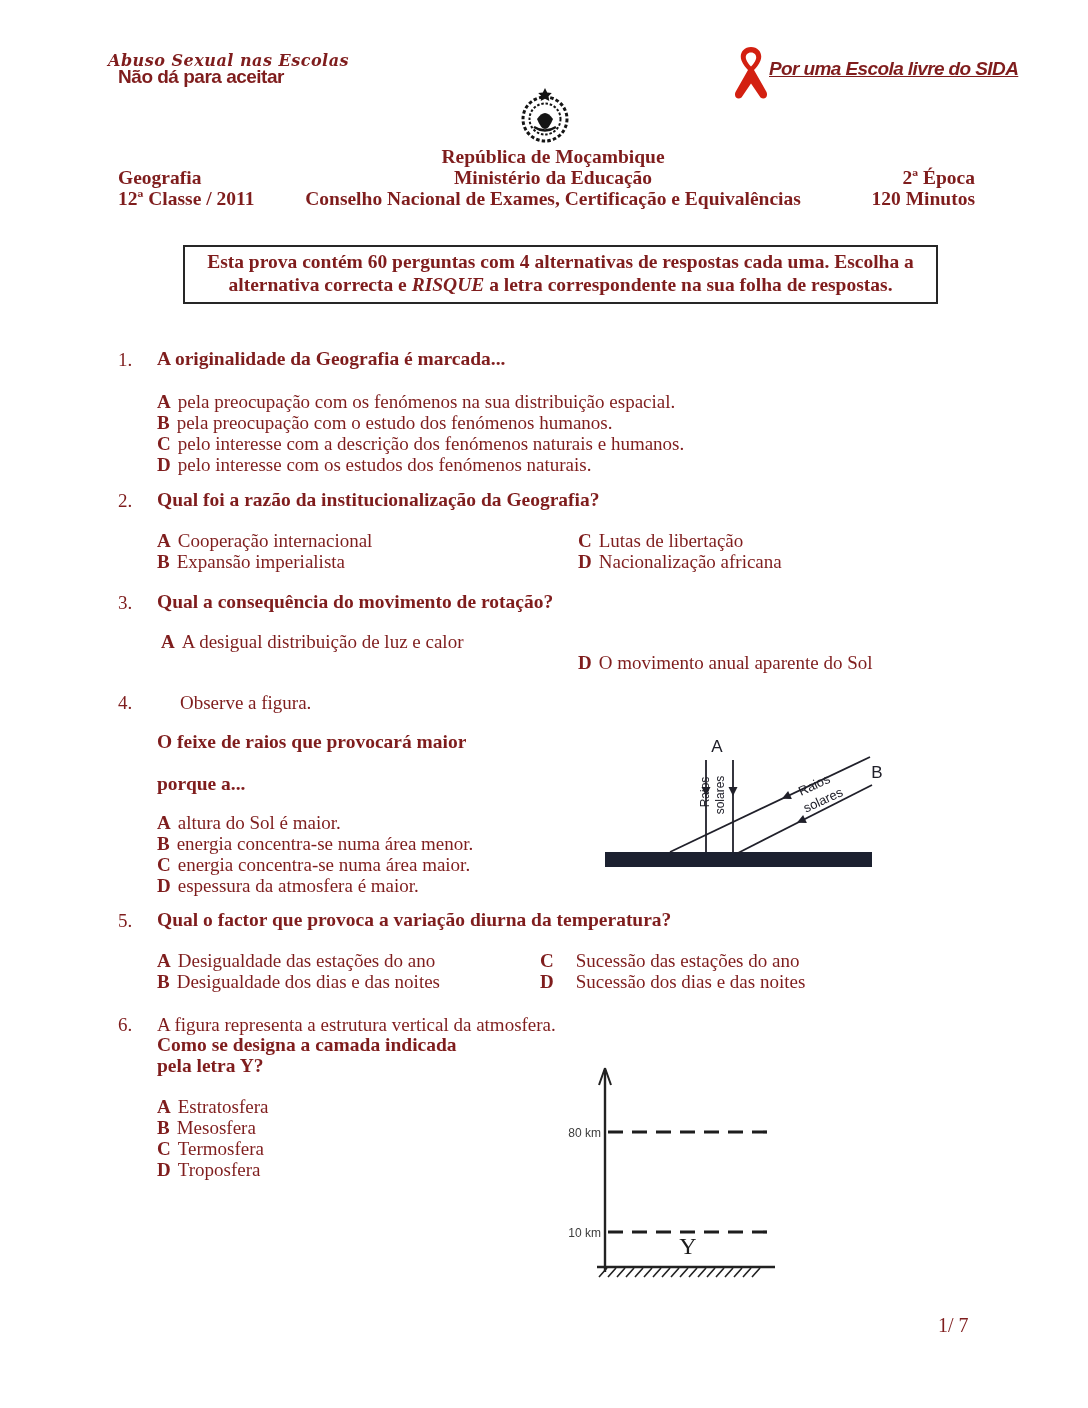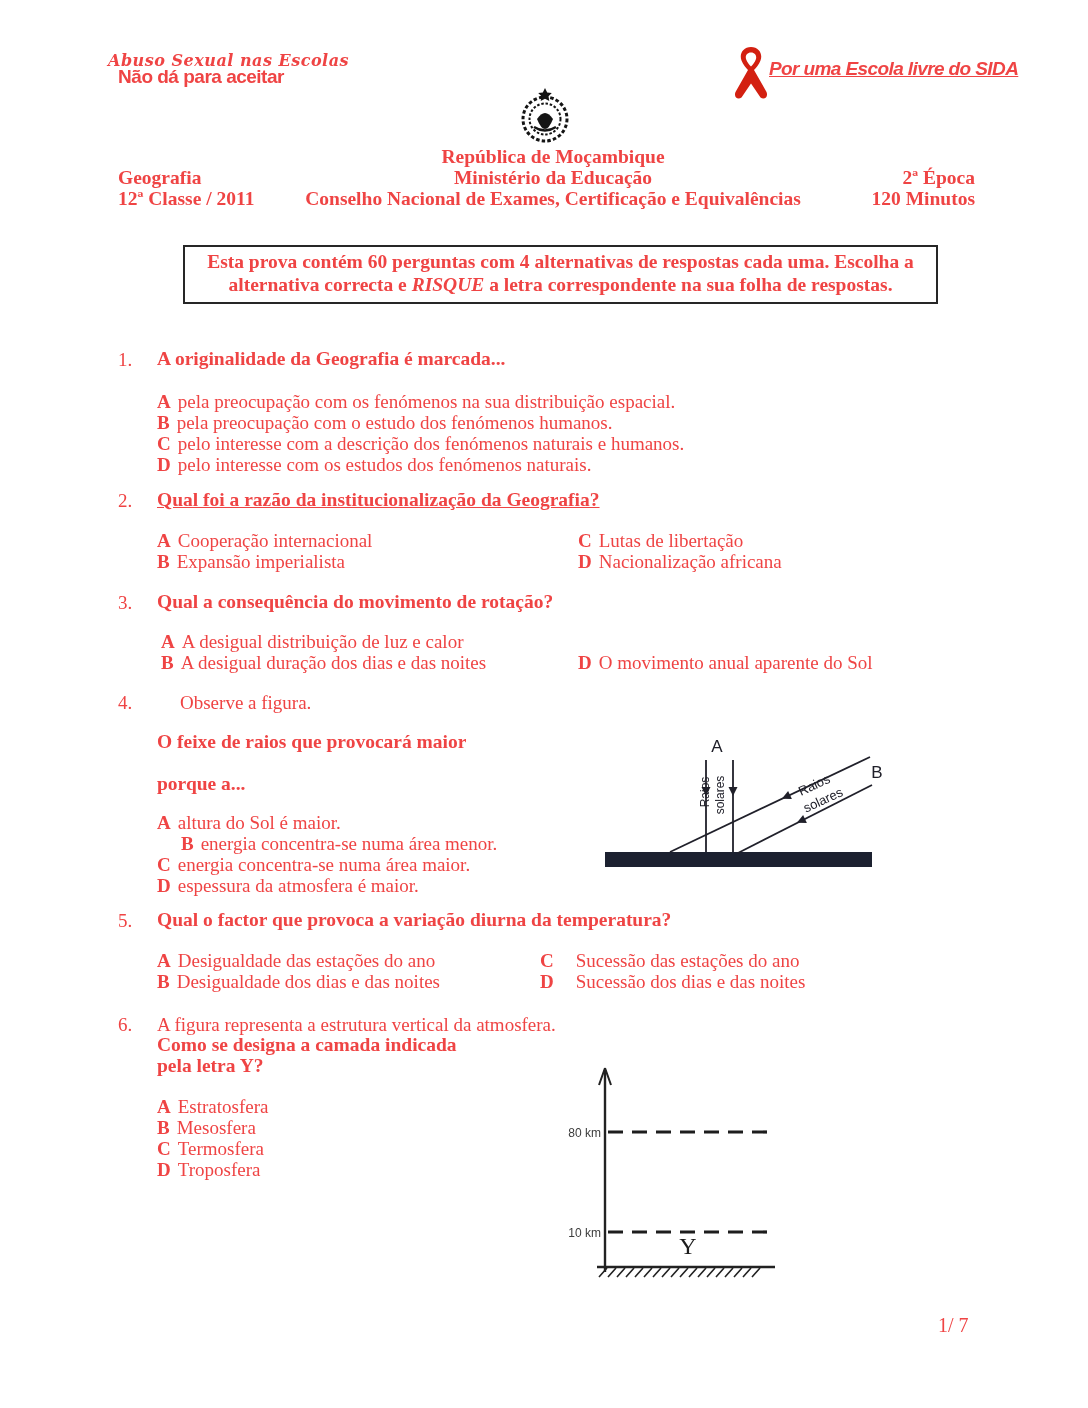--- a/index.html
+++ b/index.html
@@ -1,17 +1,17 @@
 <!DOCTYPE html>
 <html><head>
 <meta charset="utf-8">
 <style>
   html,body{margin:0;padding:0;background:#fff;}
   .page{position:relative;width:1088px;height:1408px;background:#ffffff;
-        font-family:"Liberation Serif","DejaVu Serif",serif;color:#ef4444;overflow:hidden;}
+        font-family:"Liberation Serif","DejaVu Serif",serif;color:#7f1d1d;overflow:hidden;}
   .abs{position:absolute;white-space:nowrap;}
   .script{font-family:"DejaVu Serif",serif;font-style:italic;font-weight:bold;font-size:16px;letter-spacing:.5px;}
   .condensed{font-family:"Liberation Sans","DejaVu Sans",sans-serif;font-weight:bold;font-size:19px;letter-spacing:-.5px;}
   .aids-slogan{font-family:"Liberation Sans","DejaVu Sans",sans-serif;font-weight:bold;font-style:italic;
                font-size:19px;letter-spacing:-.6px;text-decoration:underline;}
   .center-line{left:18px;width:1070px;text-align:center;}
   .right-line{left:795px;width:180px;text-align:right;}
   .hdr{font-weight:bold;font-size:19.5px;}
   .instr-box{left:183px;top:245px;width:725px;border:2px solid #262626;background:#fff;
              padding:3px 13px 6px 13px;text-align:center;font-weight:bold;font-size:19.5px;
@@ -72,54 +72,51 @@
     <span class="letter">B</span><span>pela preocupação com o estudo dos fenómenos humanos.</span>
   </div>
   <div class="abs opt" style="left:157px;top:433px;">
     <span class="letter">C</span><span>pelo interesse com a descrição dos fenómenos naturais e humanos.</span>
   </div>
   <div class="abs opt" style="left:157px;top:454px;">
     <span class="letter">D</span><span>pelo interesse com os estudos dos fenómenos naturais.</span>
   </div>
 
   <div class="abs qnum" style="left:118px;top:490px;">2.</div>
-  <div class="abs qtitle" style="left:157px;top:489px;text-decoration:underline;">Qual foi a razão da institucionalização da Geografia?</div>
+  <div class="abs qtitle" style="left:157px;top:489px;">Qual foi a razão da institucionalização da Geografia?</div>
   <div class="abs opt" style="left:157px;top:530px;">
     <span class="letter">A</span><span>Cooperação internacional</span>
   </div>
   <div class="abs opt" style="left:157px;top:551px;">
     <span class="letter">B</span><span>Expansão imperialista</span>
   </div>
   <div class="abs opt" style="left:578px;top:530px;">
     <span class="letter">C</span><span>Lutas de libertação</span>
   </div>
   <div class="abs opt" style="left:578px;top:551px;">
     <span class="letter">D</span><span>Nacionalização africana</span>
   </div>
 
   <div class="abs qnum" style="left:118px;top:592px;">3.</div>
   <div class="abs qtitle" style="left:157px;top:591px;">Qual a consequência do movimento de rotação?</div>
   <div class="abs opt" style="left:161px;top:631px;">
     <span class="letter">A</span><span>A desigual distribuição de luz e calor</span>
   </div>
-  <div class="abs opt" style="left:161px;top:652px;">
-    <span class="letter">B</span><span>A desigual duração dos dias e das noites</span>
-  </div>
   <div class="abs opt" style="left:578px;top:652px;">
     <span class="letter">D</span><span>O movimento anual aparente do Sol</span>
   </div>
 
   <div class="abs qnum" style="left:118px;top:692px;">4.</div>
   <div class="abs qintro" style="left:157px;top:692px;margin-left:23px;">Observe a figura.</div>
   <div class="abs qtitle" style="left:157px;top:731px;">O feixe de raios que provocará maior</div>
   <div class="abs qtitle" style="left:157px;top:773px;">porque a...</div>
   <div class="abs opt" style="left:157px;top:812px;">
     <span class="letter">A</span><span>altura do Sol é maior.</span>
   </div>
-  <div class="abs opt" style="left:157px;top:833px;margin-left:24px;">
+  <div class="abs opt" style="left:157px;top:833px;">
     <span class="letter">B</span><span>energia concentra-se numa área menor.</span>
   </div>
   <div class="abs opt" style="left:157px;top:854px;">
     <span class="letter">C</span><span>energia concentra-se numa área maior.</span>
   </div>
   <div class="abs opt" style="left:157px;top:875px;">
     <span class="letter">D</span><span>espessura da atmosfera é maior.</span>
   </div>
 
   <div class="abs" style="left:600px;top:725px;width:290px;height:150px;">

